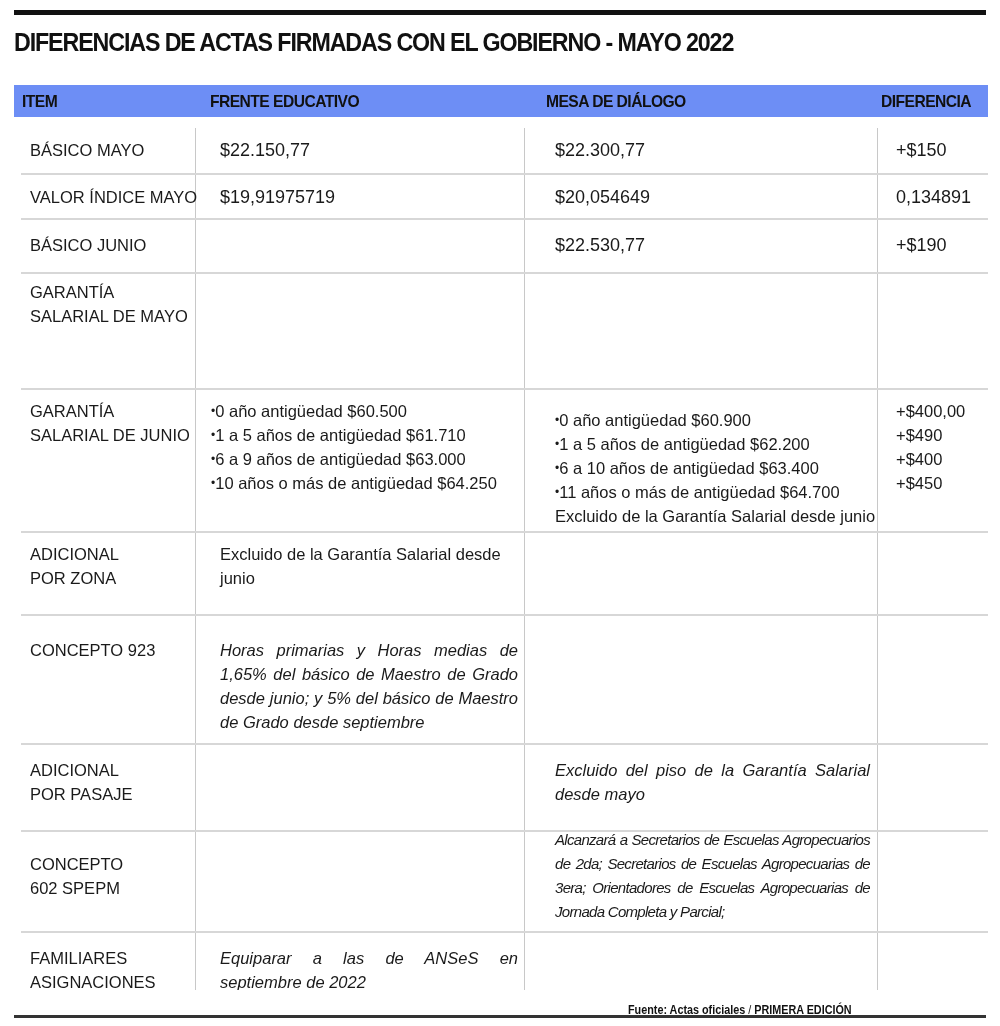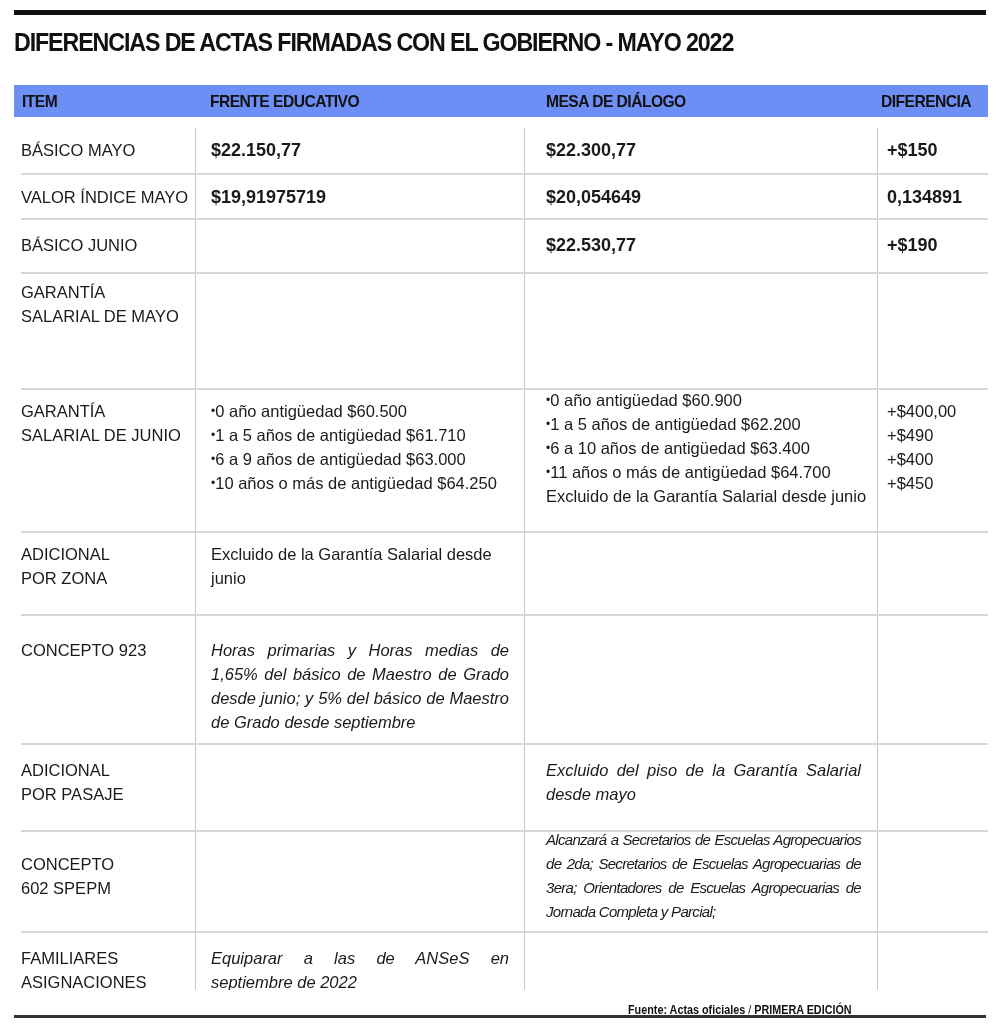--- a/index.html
+++ b/index.html
@@ -10,26 +10,26 @@
            font-weight: bold; font-size: 25px; letter-spacing: -1.2px; color: #111;
            transform: scaleX(0.93); transform-origin: left top; white-space: nowrap; }
   .header { position: absolute; left: 14px; top: 85px; width: 974px; height: 32px; background: #6d8ef5; }
   .hcell { position: absolute; top: 0; height: 32px; line-height: 33px; font-weight: bold;
            font-size: 17px; letter-spacing: -0.6px; color: #111; white-space: nowrap;
            transform: scaleX(0.92); transform-origin: left center; }
   .grid { position: absolute; left: 14px; top: 128px; width: 974px; }
   .row { position: absolute; left: 0; width: 974px; }
   .hline { position: absolute; height: 2px; background: #d7d7d7; }
   .vline { position: absolute; width: 1px; background: #c8c8c8; }
-  .cell { position: absolute; font-size: 16.5px; line-height: 24px; color: #1a1a1a; }
+  .cell { position: absolute; font-size: 16.5px; line-height: 24px; color: #1a1a1a; margin-left: 9px; }
   .item { left: 7px; width: 175px; }
   .fe { left: 197px; width: 298px; }
   .md { left: 532px; width: 330px; }
   .df { left: 873px; width: 110px; }
-  .bold { font-weight: bold; font-size: 18px; }
+  .bold { font-weight: normal; font-size: 18px; }
   .justify { text-align: justify; font-style: italic; }
   .cond { letter-spacing: -0.5px; }
   ul.b { list-style: none; margin: 0; padding: 0; }
   ul.b li::before { content: "\2022 "; font-size: 12px; vertical-align: 2px; }
   .bottom-rule { position: absolute; left: 14px; top: 1015px; width: 972px; height: 3px; background: #333; }
   .source { position: absolute; left: 628px; top: 1003px; font-size: 12px; font-weight: bold;
             color: #111; white-space: nowrap; transform: scaleX(0.9); transform-origin: left top; }
 </style>
 </head>
 <body>
@@ -91,21 +91,21 @@
     <div class="cell item" style="top:11px">
       <div>GARANTÍA</div>
       <div>SALARIAL DE JUNIO</div>
     </div>
     <ul class="cell fe b" style="top:11px">
       <li>0 año antigüedad $60.500</li>
       <li>1 a 5 años de antigüedad $61.710</li>
       <li>6 a 9 años de antigüedad $63.000</li>
       <li>10 años o más de antigüedad $64.250</li>
     </ul>
-    <div class="cell md" style="top:0">
+    <div class="cell md" style="top:20px">
       <ul class="b">
         <li>0 año antigüedad $60.900</li>
         <li>1 a 5 años de antigüedad $62.200</li>
         <li>6 a 10 años de antigüedad $63.400</li>
         <li>11 años o más de antigüedad $64.700</li>
       </ul>
       <div>Excluido de la Garantía Salarial desde junio</div>
     </div>
     <div class="cell df" style="top:11px">
       <div>+$400,00</div>

